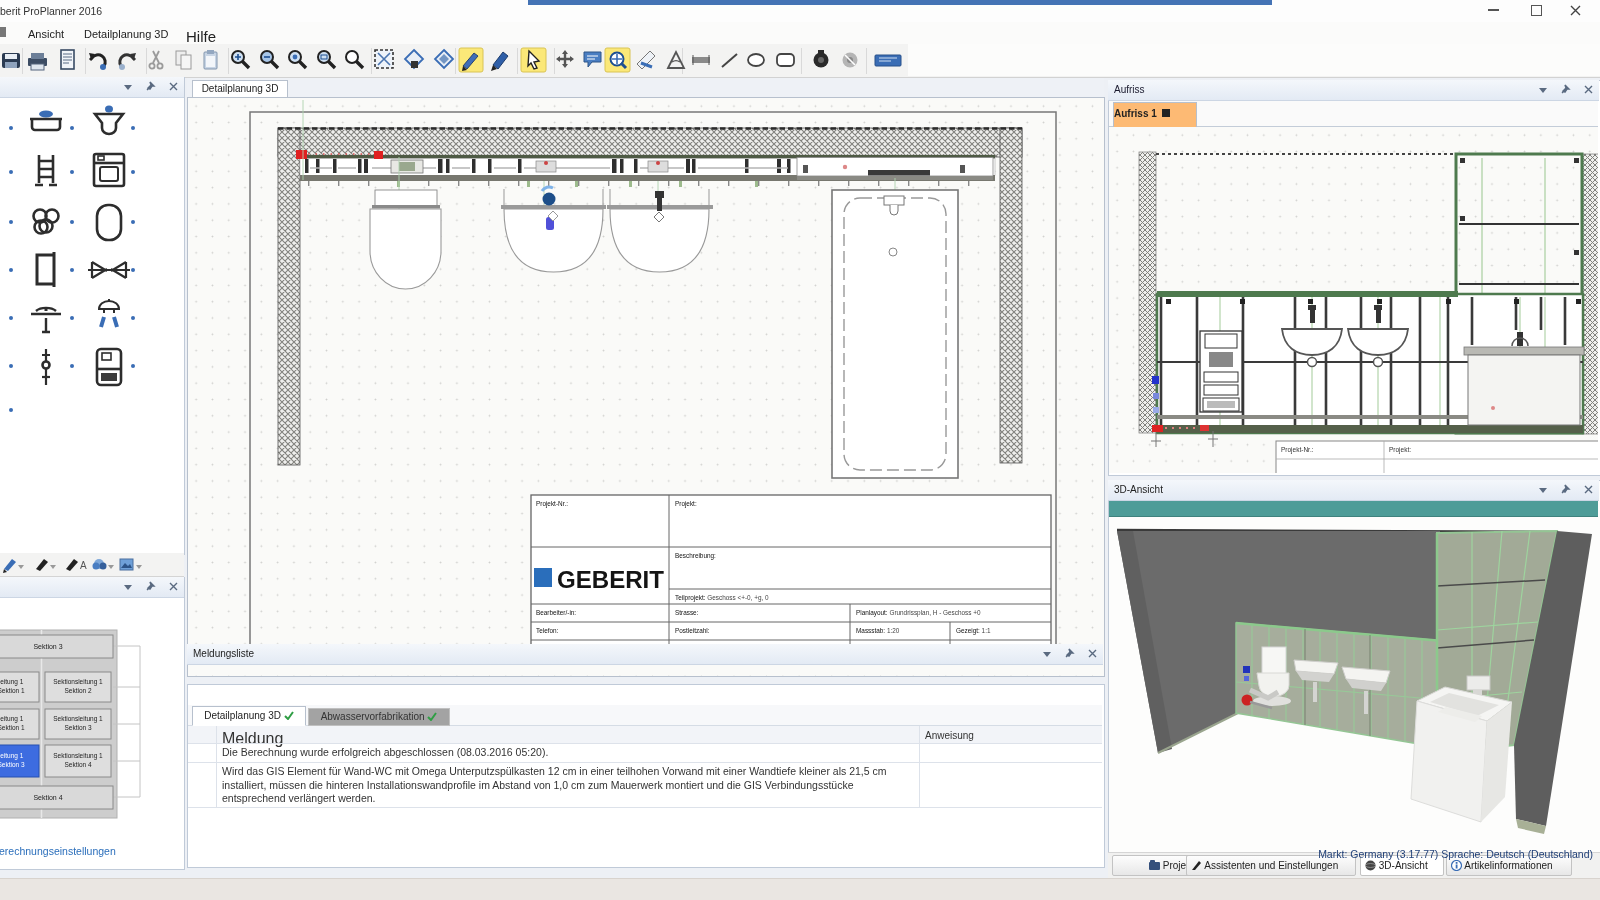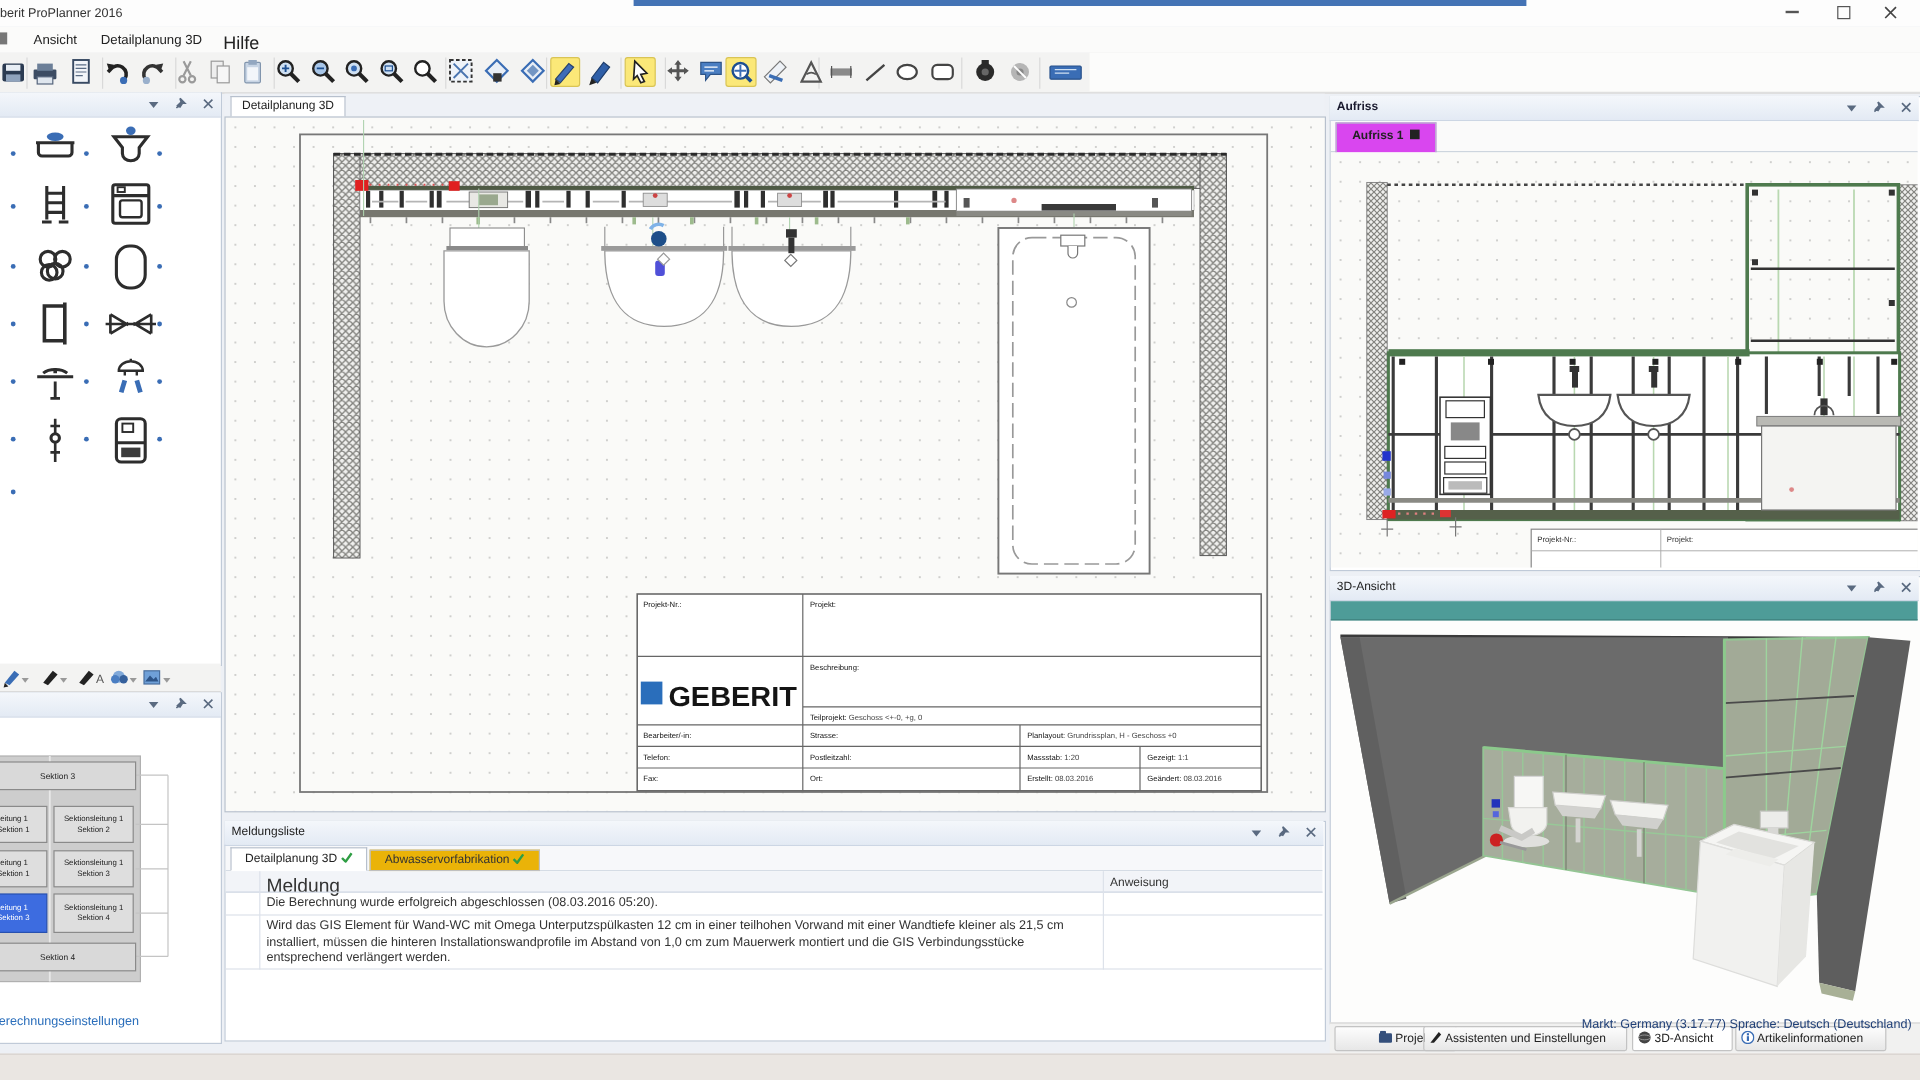--- a/index.html
+++ b/index.html
@@ -488,59 +488,59 @@
 <text x="856" y="651">Erstellt:  <tspan fill="#444">08.03.2016</tspan></text>
         <text x="956" y="651">Geändert:  <tspan fill="#444">08.03.2016</tspan></text>
 </g>
 <rect x="534" y="568" width="18" height="19" fill="#2a6ebb"></rect>
 <text x="557" y="588" font-size="23" font-weight="bold" fill="#141414" font-family="Liberation Sans" textLength="107" lengthAdjust="spacingAndGlyphs">GEBERIT</text>
 </svg>
 </div>
 
 <div id="meldung">
 <div class="abs" style="left:187px;top:684px;width:916px;height:182px;background:#fff;border:1px solid #c0cad8;"></div>
-<div class="panelhead" style="left:187px;top:684px;width:916px;height:20px;">
+<div class="panelhead" style="left:187px;top:644px;width:916px;height:20px;">
   <span class="phtitle">Meldungsliste</span>
   <svg width="58" height="12" viewBox="0 0 58 12" style="position:absolute;right:4px;top:4px;">
         <path d="M2,4 l4,5 4,-5 z" fill="#5a6a80"></path>
         <path d="M28,1 l4,4 -2,0 -2,3 -2,-1 3,-3 z M25,9 l3,-3" stroke="#5a6a80" stroke-width="1.4" fill="#5a6a80"></path>
         <path d="M48,2 l7,7 M55,2 l-7,7" stroke="#5a6a80" stroke-width="1.4"></path>
       </svg>
     </div>
 <div class="abs" style="left:188px;top:705px;width:914px;height:20px;background:#f7f8fa;border-bottom:1px solid #d5dce5;"></div>
 <div class="abs" style="left:192px;top:706px;width:112px;height:18px;background:#fff;border:1px solid #b7c0cd;border-bottom-color:#fff;font-size:10px;color:#222;text-align:center;line-height:18px;">Detailplanung 3D <svg width="10" height="9" viewBox="0 0 10 9" style="vertical-align:-1px;">
         <path d="M1,5 l3,3 5,-7" stroke="#2f9e44" stroke-width="2" fill="none"></path>
       </svg></div>
-<div class="abs" style="left:308px;top:708px;width:140px;height:16px;background:#eab308;border:1px solid #c0c0c0;font-size:10px;color:#333;text-align:center;line-height:16px;">Abwasservorfabrikation <svg width="10" height="9" viewBox="0 0 10 9" style="vertical-align:-1px;">
+<div class="abs" style="left:308px;top:708px;width:140px;height:16px;background:#a3a3a3;border:1px solid #c0c0c0;font-size:10px;color:#333;text-align:center;line-height:16px;">Abwasservorfabrikation <svg width="10" height="9" viewBox="0 0 10 9" style="vertical-align:-1px;">
         <path d="M1,5 l3,3 5,-7" stroke="#2f9e44" stroke-width="2" fill="none"></path>
       </svg></div>
 <div class="abs" style="left:188px;top:726px;width:914px;height:17px;background:#f2f4f8;border-bottom:1px solid #c9d2de;"></div>
 <div class="abs" style="left:222px;top:730px;font-size:16px;color:#333;">Meldung</div>
 <div class="abs" style="left:925px;top:730px;font-size:10px;color:#333;">Anweisung</div>
 <div class="abs" style="left:216px;top:726px;width:1px;height:82px;background:#dde2ea;"></div>
 <div class="abs" style="left:919px;top:726px;width:1px;height:82px;background:#dde2ea;"></div>
 <div class="abs" style="left:188px;top:743px;width:914px;height:1px;background:#dde2ea;"></div>
 <div class="abs" style="left:188px;top:762px;width:914px;height:1px;background:#dde2ea;"></div>
 <div class="abs" style="left:188px;top:807px;width:914px;height:1px;background:#dde2ea;"></div>
 <div class="abs" style="left:222px;top:746px;font-size:10.5px;color:#333;">Die Berechnung wurde erfolgreich abgeschlossen (08.03.2016 05:20).</div>
 <div class="abs" style="left:222px;top:765px;width:900px;font-size:10.5px;color:#333;line-height:13.5px;">Wird das GIS Element für Wand-WC mit Omega Unterputzspülkasten 12 cm in einer teilhohen Vorwand mit einer Wandtiefe kleiner als 21,5 cm<br>installiert, müssen die hinteren Installationswandprofile im Abstand von 1,0 cm zum Mauerwerk montiert und die GIS Verbindungsstücke<br>entsprechend verlängert werden.</div>
 </div>
 
 <div id="aufriss">
 <div class="abs" style="left:1108px;top:80px;width:491px;height:394px;background:#fff;border:1px solid #c0cad8;"></div>
 <div class="panelhead" style="left:1108px;top:80px;width:491px;height:20px;">
-  <span class="phtitle" style="font-weight:bold;color:#1a1a2e;">Aufriss</span>
+  <span class="phtitle" style="font-weight:normal;color:#1a1a2e;">Aufriss</span>
   <svg width="58" height="12" viewBox="0 0 58 12" style="position:absolute;right:4px;top:4px;">
         <path d="M2,4 l4,5 4,-5 z" fill="#5a6a80"></path>
         <path d="M28,1 l4,4 -2,0 -2,3 -2,-1 3,-3 z M25,9 l3,-3" stroke="#5a6a80" stroke-width="1.4" fill="#5a6a80"></path>
         <path d="M48,2 l7,7 M55,2 l-7,7" stroke="#5a6a80" stroke-width="1.4"></path>
       </svg>
     </div>
 <div class="abs" style="left:1109px;top:101px;width:489px;height:25px;background:#fafafa;border-bottom:1px solid #c3ccd8;"></div>
-<div class="abs" style="left:1113px;top:102px;width:82px;height:24px;background:#d946ef;border:1px solid #b7c0cd;border-bottom-color:#fff;font-size:10px;font-weight:bold;color:#222;text-align:center;line-height:22px;">Aufriss 1&nbsp;&nbsp;<span style="display:inline-block;width:8px;height:8px;background:#222;"></span></div>
+<div class="abs" style="left:1113px;top:102px;width:82px;height:24px;background:#fdba74;border:1px solid #b7c0cd;border-bottom-color:#fff;font-size:10px;font-weight:bold;color:#222;line-height:22px;">Aufriss 1&nbsp;&nbsp;<span style="display:inline-block;width:8px;height:8px;background:#222;"></span></div>
 <div class="abs dotgrid" style="left:1109px;top:127px;width:489px;height:346px;"></div>
 <svg class="abs" style="left:1109px;top:127px;" width="489" height="346" viewBox="1109 127 489 346">
 <rect x="1139" y="152" width="17" height="281" fill="url(#hatch2)" stroke="#777" stroke-width="0.7"></rect>
 <rect x="1583" y="154" width="17" height="280" fill="url(#hatch2)" stroke="#777" stroke-width="0.7"></rect>
 <path d="M1156,154 H1456" stroke="#444" stroke-width="2" stroke-dasharray="3,3"></path>
 
 <rect x="1456" y="154" width="126" height="279" fill="none" stroke="#4e7a4e" stroke-width="3"></rect>
 <path d="M1482,158 V430 M1545,158 V430" stroke="#b9d8b1" stroke-width="1.5"></path>
 <path d="M1459,224 H1579 M1459,284 H1579" stroke="#333" stroke-width="2"></path>
 <g fill="#333">

